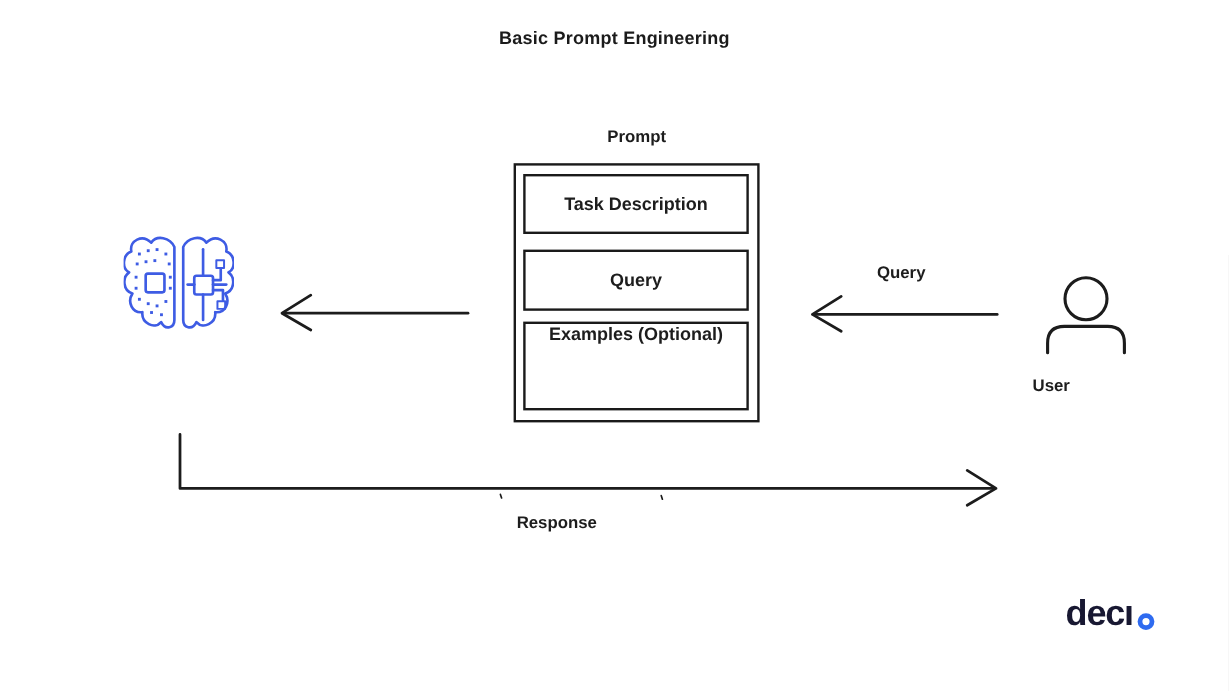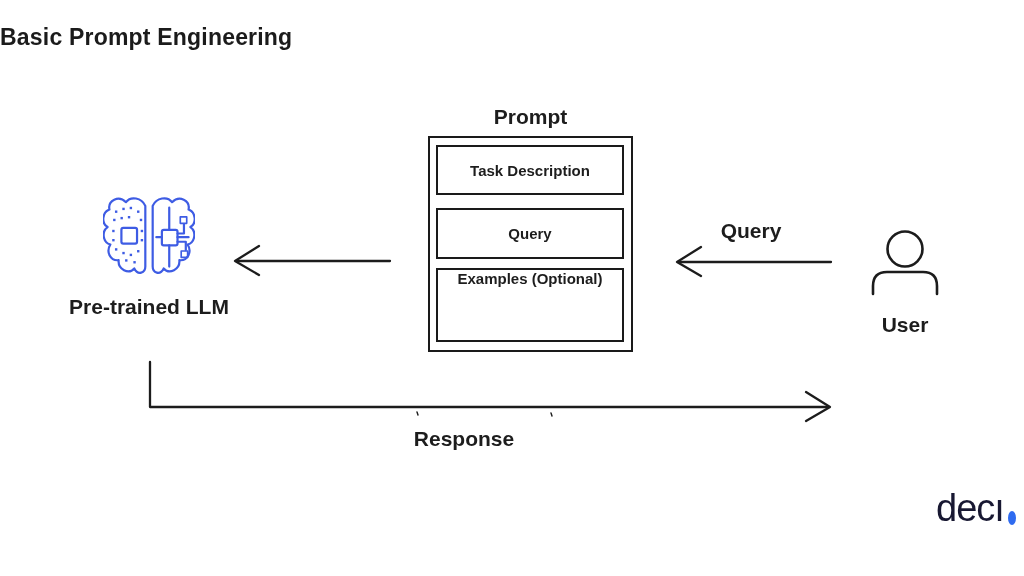--- a/index.html
+++ b/index.html
@@ -8,26 +8,27 @@
     width:1024px;height:576px;
     background:#ffffff;
     overflow:hidden;
     font-family:"Liberation Sans", sans-serif;
     color:#1d1d1d;
     margin:0 auto;
   }
   .abs{position:absolute;}
   .title{
     left:0;top:24px;width:1024px;
-    font-size:23px;font-weight:bold;
+    text-align:center;
+    font-size:15px;font-weight:bold;
     letter-spacing:.2px;
     color:#1b1b1b;
   }
   .lbl{
-    font-size:21px;font-weight:bold;color:#1d1d1d;
+    font-size:14px;font-weight:bold;color:#1d1d1d;
     text-align:center;white-space:nowrap;
   }
   
   .prompt-label{left:428px;top:105px;width:205px;}
   .prompt-outer{
     left:428px;top:136px;width:205px;height:216px;
     border:2.5px solid #1a1a1a;background:#fff;box-sizing:border-box;
   }
   .prompt-inner{
     position:absolute;left:6px;width:188px;
@@ -35,33 +36,33 @@
     display:flex;align-items:center;justify-content:center;
     font-size:15px;font-weight:bold;text-align:center;
   }
   .box1{top:7px;height:50px;}
   .box2{top:70px;height:51px;}
   .box3{top:130px;height:74px;align-items:flex-start;}
   
   .query-label{left:691px;top:219px;width:120px;}
   .response-label{left:364px;top:427px;width:200px;}
   .llm-label{left:59px;top:295px;width:180px;}
-  .user-label{left:855px;top:313px;width:100px;}
+  .user-label{left:826px;top:313px;width:100px;}
   
   .brain-wrap{left:103px;top:193px;width:92px;height:92px;}
   .user-wrap{left:870px;top:228px;width:70px;height:76px;}
   .arrows-layer{left:0;top:0;width:1024px;height:576px;pointer-events:none;}
   
   .logo{
     left:888px;top:483px;width:110px;height:44px;
     display:flex;align-items:flex-end;
   }
   .logo-text{
-    font-size:38px;font-weight:normal;line-height:1;
-    letter-spacing:-1px;color:#181832;margin-left:48px;
+    font-size:30px;font-weight:bold;line-height:1;
+    letter-spacing:-1px;color:#181832;
   }
   .logo-dot{
     width:6px;height:6px;border:4px solid #2f6bf0;
     border-radius:50%;display:inline-block;
     margin-left:4px;margin-bottom:2px;background:#fff;
   }
 </style>
 </head>
 <body>
 
@@ -110,21 +111,20 @@
       <rect x="41" y="40" width="2.6" height="2.6"></rect>
         <rect x="41" y="50" width="2.6" height="2.6"></rect>
       <rect x="13" y="60" width="2.6" height="2.6"></rect>
         <rect x="21" y="64" width="2.6" height="2.6"></rect>
       <rect x="29" y="66" width="2.6" height="2.6"></rect>
         <rect x="37" y="62" width="2.6" height="2.6"></rect>
       <rect x="24" y="72" width="2.6" height="2.6"></rect>
         <rect x="33" y="74" width="2.6" height="2.6"></rect>
     </g>
   </svg>
-  <div class="abs lbl llm-label">Pre-trained LLM</div>
 
   <svg class="abs user-wrap" viewBox="0 0 70 76">
     <g fill="none" stroke="#1c1c1c" stroke-width="2.6" stroke-linecap="round" stroke-linejoin="round">
       <circle cx="35" cy="21" r="17.5"></circle>
       <path d="M3,66 L3,58 Q3,44 17,44 L53,44 Q67,44 67,58 L67,66"></path>
     </g>
   </svg>
   <div class="abs lbl user-label">User</div>
 
   <svg class="abs arrows-layer" viewBox="0 0 1024 576">

